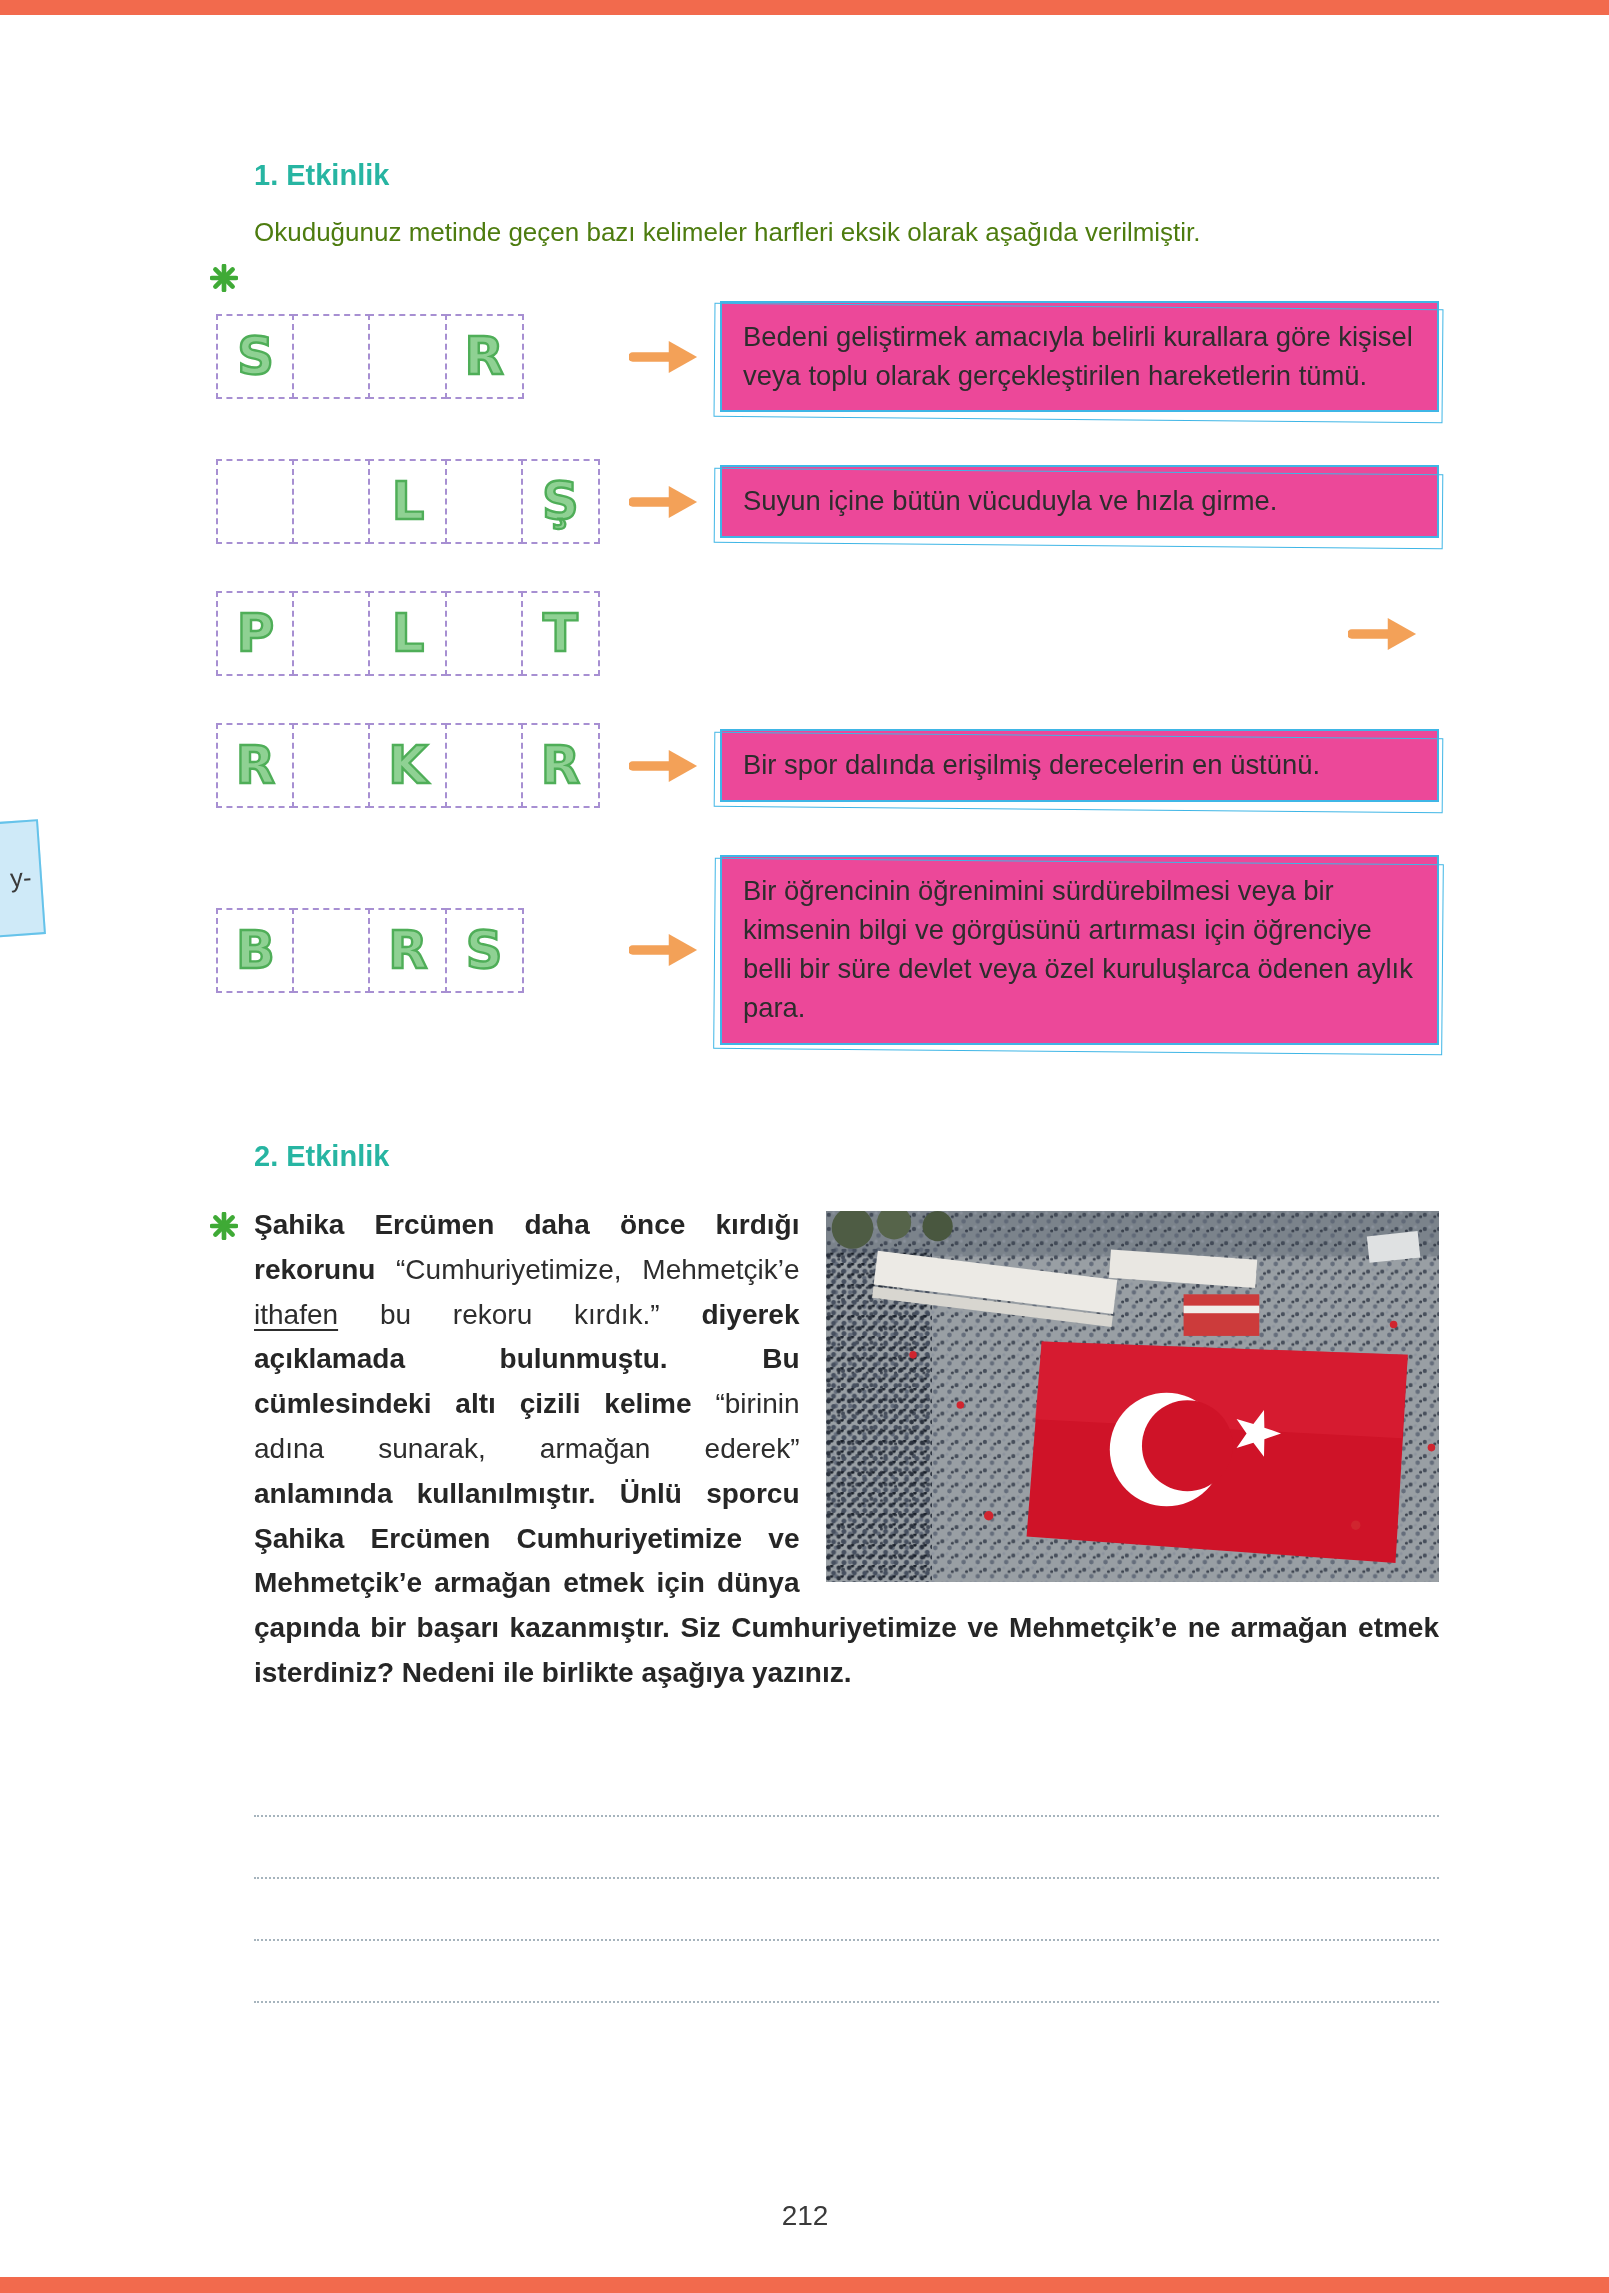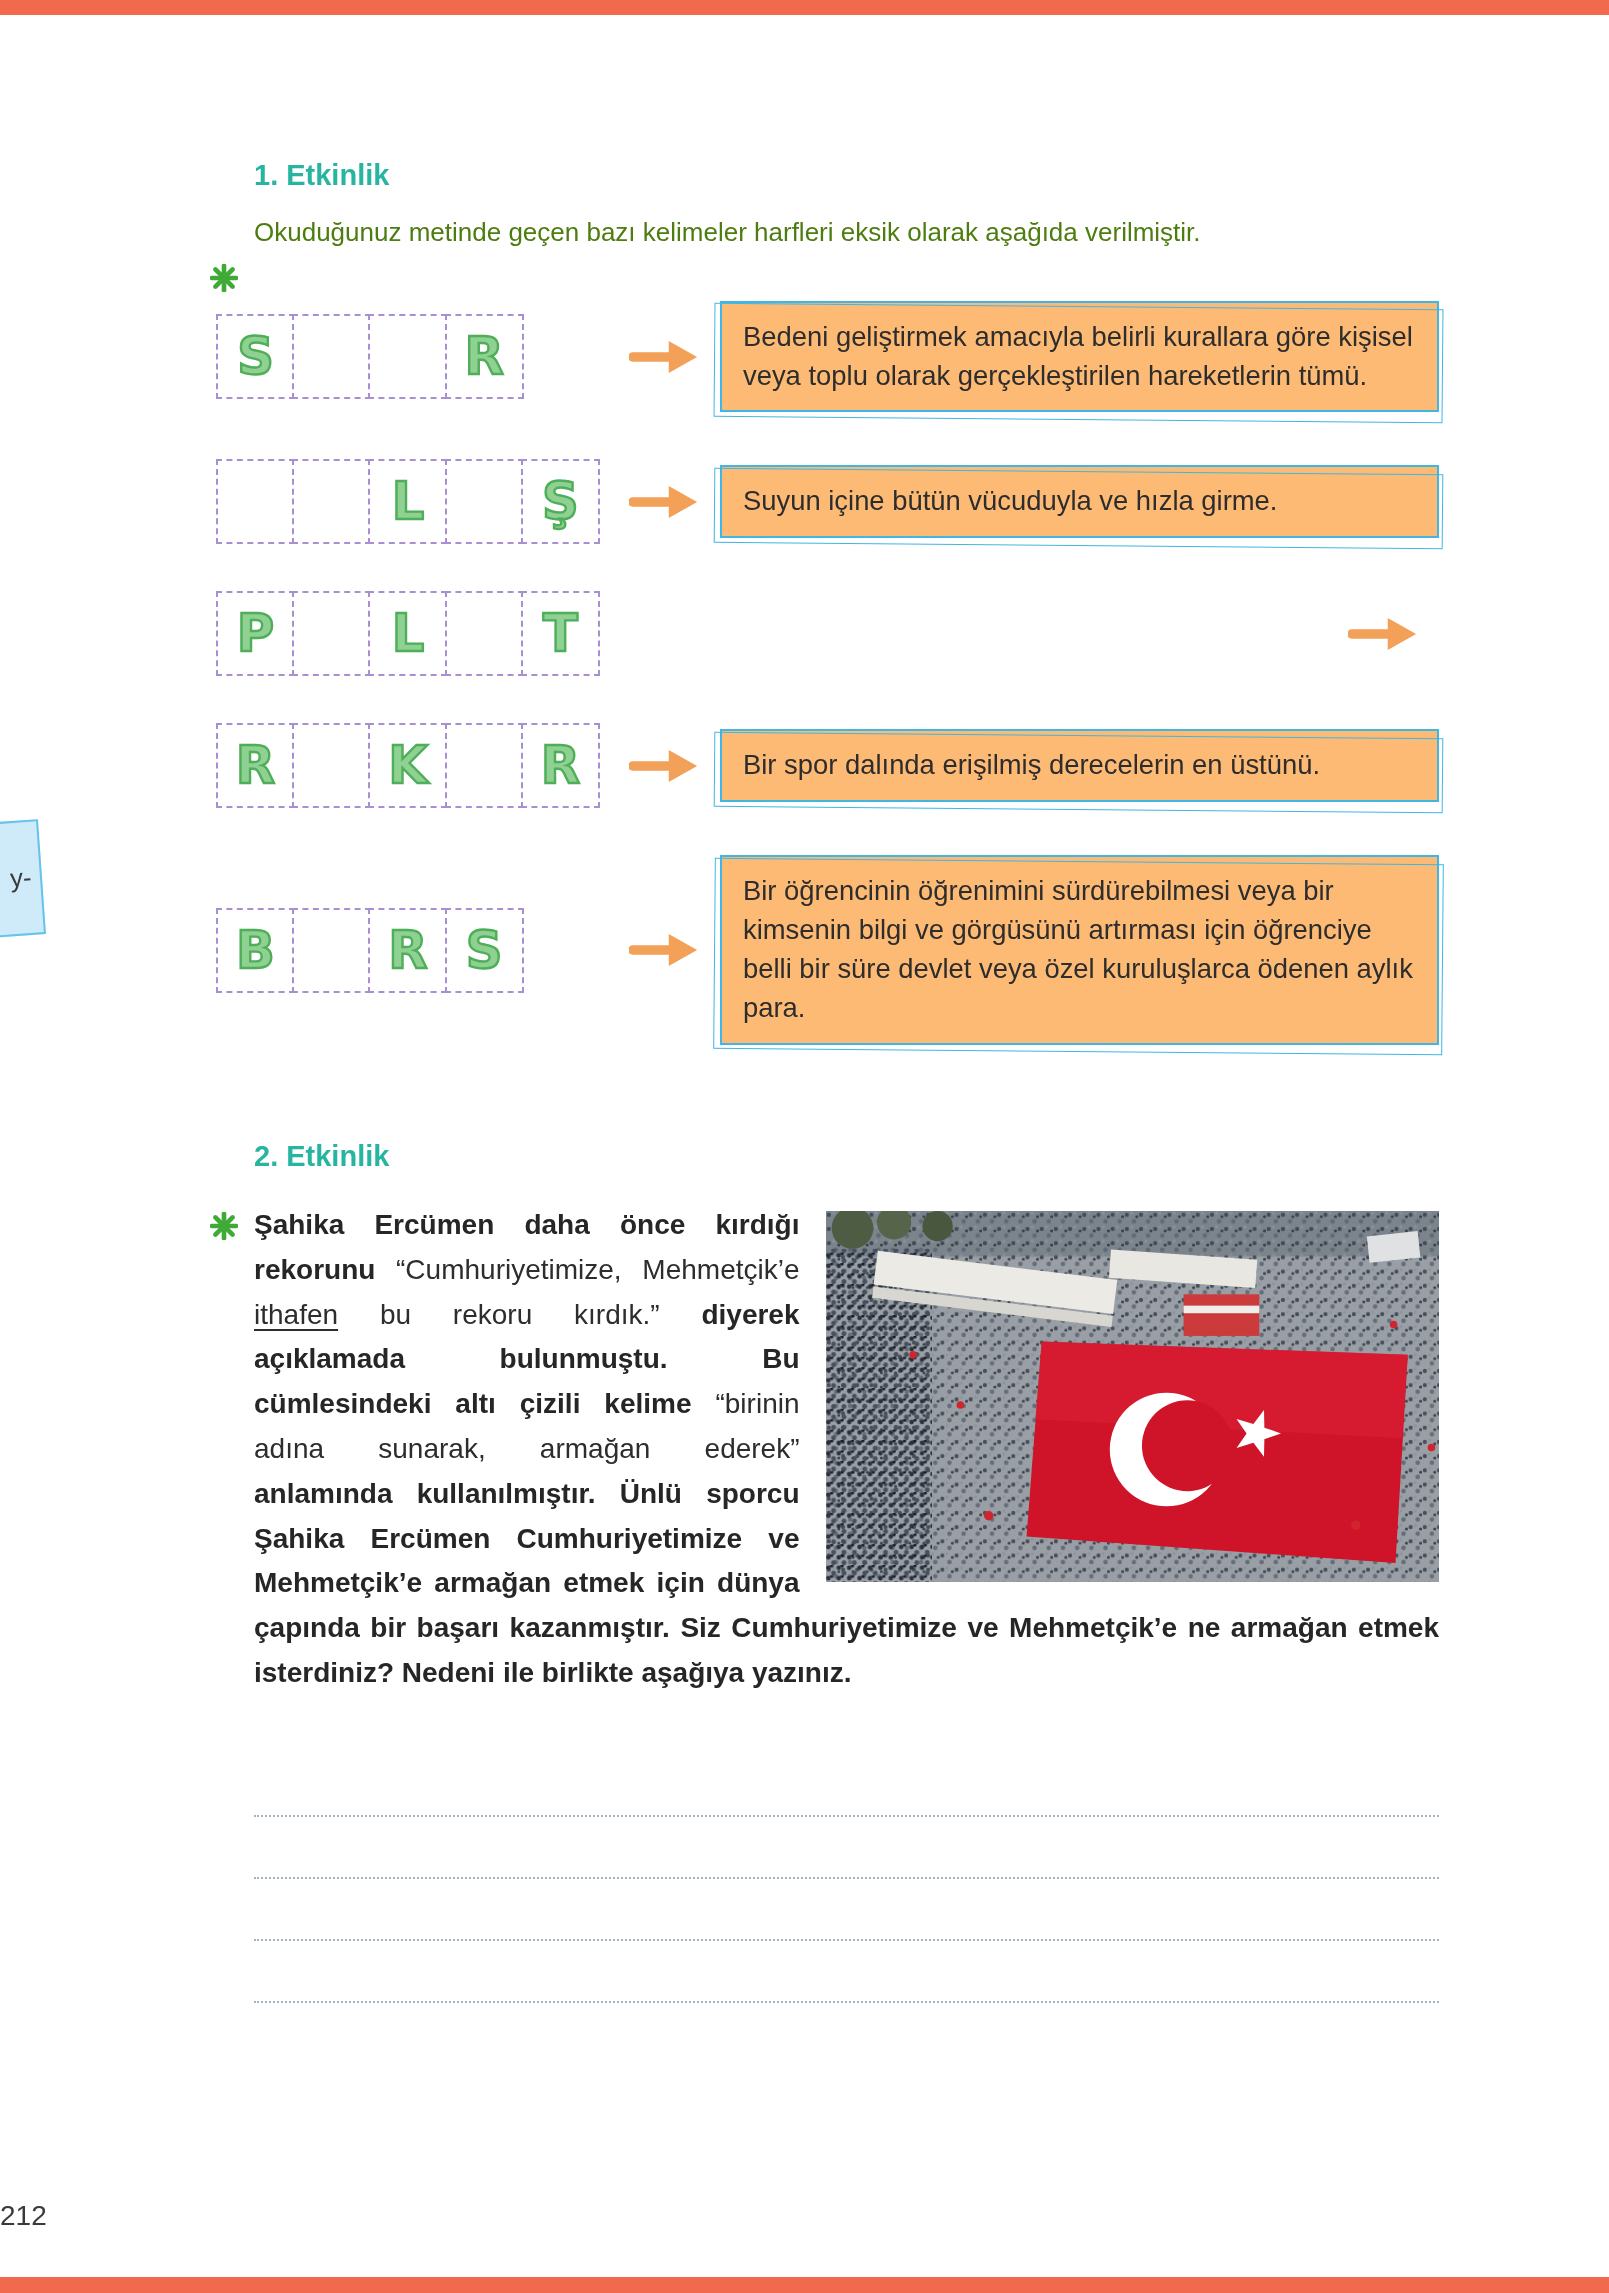--- a/index.html
+++ b/index.html
@@ -48,21 +48,21 @@
     color: #8fd193;
     -webkit-text-stroke: 2.4px #4fae58;
     background: #fff;
   }
   .cell:first-child { margin-left: 0; }
 
   .arrow-wrap { margin-left: auto; margin-right: 21px; flex-shrink: 0; display: flex; align-items: center; }
 
   .defbox {
     width: 719px; flex-shrink: 0; position: relative;
-    background: #fdba74; border: 2.8px solid #3fb6e6;
+    background: #ec4899; border: 2.8px solid #3fb6e6;
     padding: 15px 21px;
     font-size: 27.4px; line-height: 1.42; color: #2d2d2d;
   }
   .defbox::after {
     content: ""; position: absolute;
     left: -8.5px; top: 3.8px; right: -5.7px; bottom: -9.5px;
     border: 1.9px solid #3fb6e6;
     transform: rotate(0.5deg);
     pointer-events: none;
   }
@@ -78,21 +78,21 @@
   .u { text-decoration: underline; text-underline-offset: 4.7px; }
 
   .photo-frame { float: right; width: 613px; height: 371px; margin: 7.6px 0 11.4px 26.5px; }
   .photo-frame svg { display: block; width: 100%; height: 100%; }
 
   .writing { margin: 59px 0 0 38px; }
   .wline { height: 62px; border-bottom: 2.8px dotted #a6b4bd; }
 
   .pagenum {
     position: absolute; left: 0; width: 100%; bottom: 62px;
-    font-size: 28px; color: #3a3a3a;
+    text-align: center; font-size: 28px; color: #3a3a3a;
   }
 </style>
 </head>
 <body>
 
 <div class="bar top"></div>
 
 <div class="side-tab">
   <span>y-</span>
 </div>

